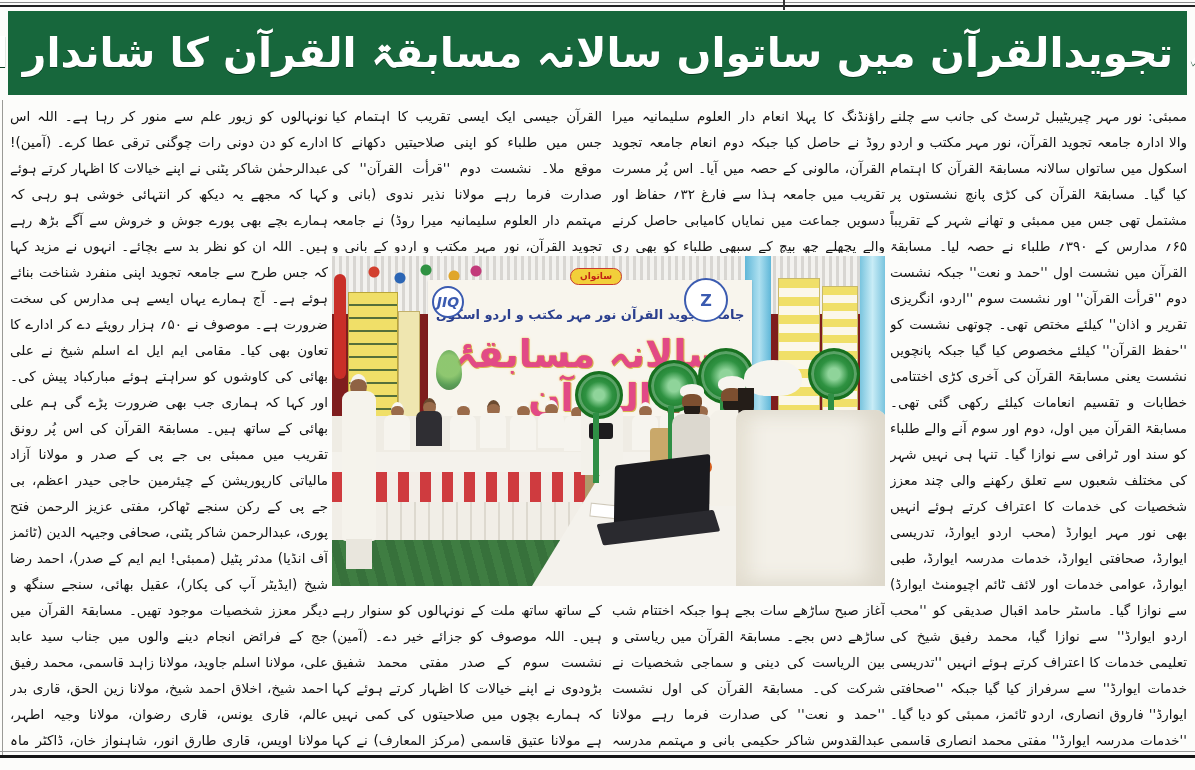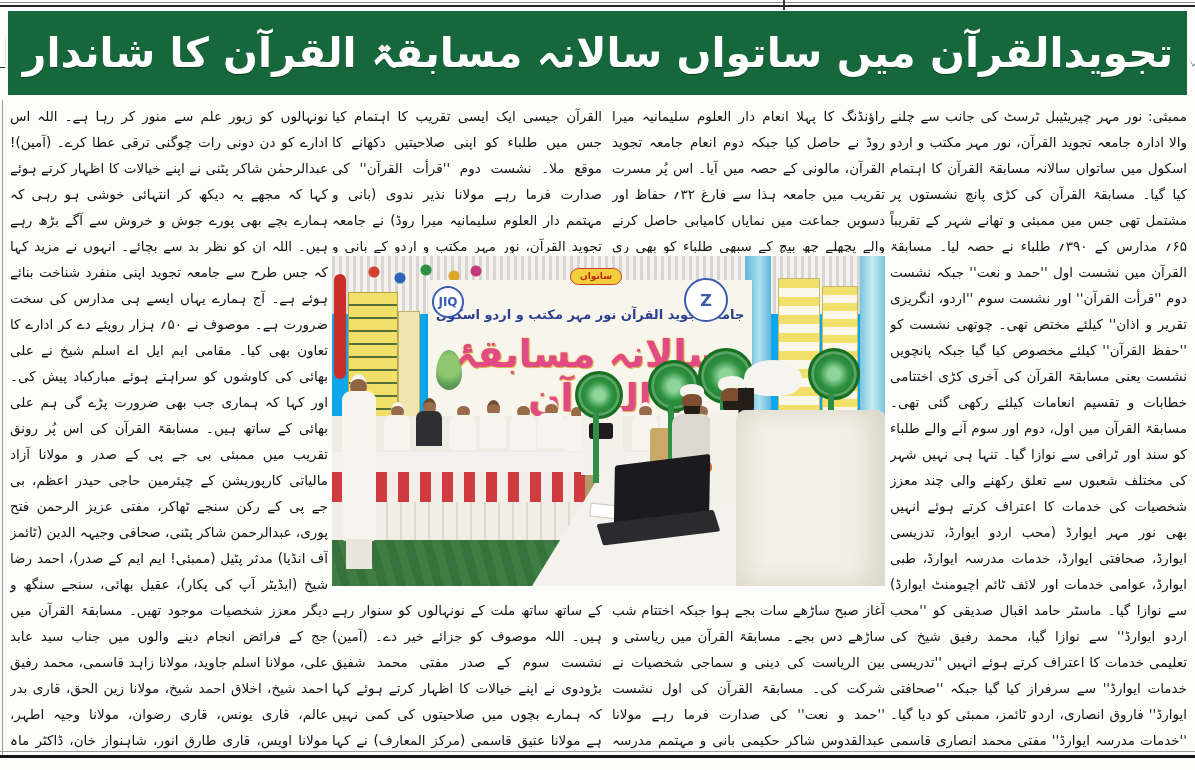--- a/index.html
+++ b/index.html
@@ -33,21 +33,21 @@
   }
   .col-left-main {left:auto; right:867px; top:103px; width:318px; height:648px;} 
   .col-right-main{right:8px;  top:103px; width:297px; height:648px;}
   .col-mid-top-right{right:310px; top:103px; width:273px; height:150px;}
   .col-mid-top-left {right:593px; top:103px; width:270px; height:150px;}
   .col-mid-bot-right{right:310px; top:597px; width:273px; height:152px;}
   .col-mid-bot-left {right:593px; top:597px; width:270px; height:152px;}
   
   .photo{
     position:absolute; left:332px; top:256px; width:553px; height:330px;
-    background:#0ea5e9; overflow:hidden; direction:ltr;
+    background:#7f1d1d; overflow:hidden; direction:ltr;
   }
   .tinsel{position:absolute;left:0;top:0;width:100%;height:58px;
     background:repeating-linear-gradient(90deg,#d8d6d2 0 3px,#f3f2ef 3px 7px);}
   .garland-dots{position:absolute;left:34px;top:6px;width:120px;height:30px;
     background:
       radial-gradient(circle at 8px 10px,#d2402f 5px,transparent 6px),
       radial-gradient(circle at 34px 16px,#2c66b5 5px,transparent 6px),
       radial-gradient(circle at 60px 8px,#2f9242 5px,transparent 6px),
       radial-gradient(circle at 88px 14px,#e0a62a 5px,transparent 6px),
       radial-gradient(circle at 110px 9px,#c23a7a 5px,transparent 6px);}
@@ -166,21 +166,21 @@
 
     <div class="banner">
       <div class="banner-badge">ساتواں</div>
       <div class="banner-line2">جامعہ تجوید القرآن نور مہر مکتب و اردو اسکول</div>
       <div class="banner-title">سالانہ مسابقۂ القرآن</div>
       <div class="banner-leaf" style="left:8px;top:70px;"></div>
       <div class="banner-leaf" style="right:8px;top:70px;"></div>
     </div>
 
     <div class="logo-circle" style="left:100px;top:30px;width:28px;height:28px;">
-      <div class="logo-mark" style="font-size:12px;">JIQ</div>
+      <div class="logo-mark" style="font-size:14px;font-style:italic;">JIQ</div>
     </div>
     <div class="logo-circle" style="left:352px;top:22px;width:40px;height:40px;">
       <div class="logo-mark" style="font-size:16px;">Z</div>
     </div>
 
     <div class="wall"></div>
 
     <div class="psn" style="left:52px;top:146px;"></div>
     <div class="psn dark nocap" style="left:84px;top:142px;"></div>
     <div class="psn" style="left:118px;top:146px;"></div>

